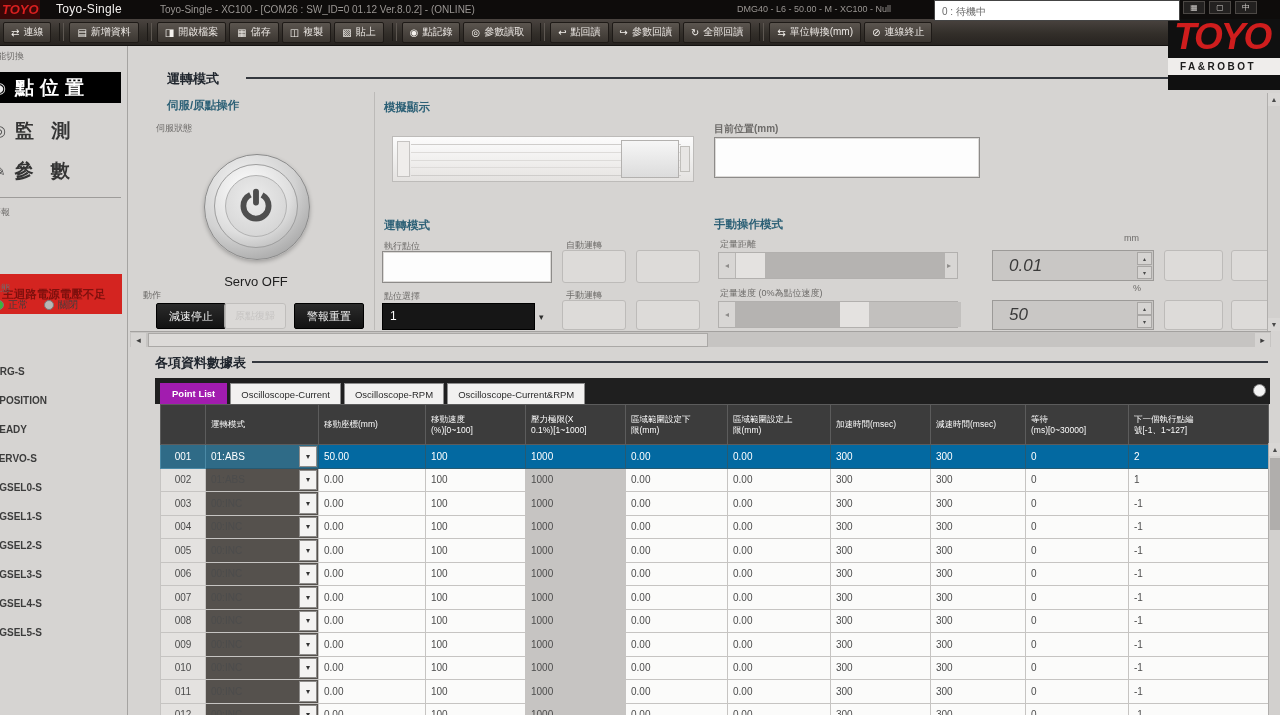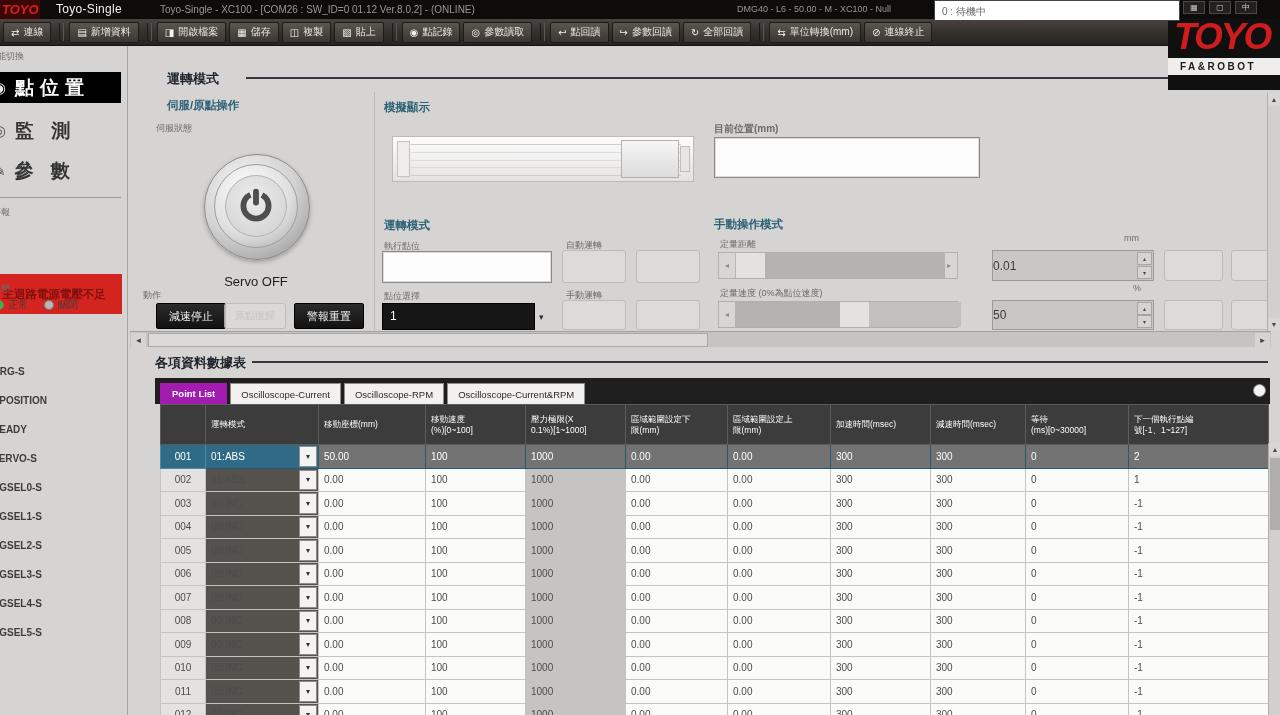--- a/index.html
+++ b/index.html
@@ -85,21 +85,21 @@
                line-height:25px;padding-left:7px;box-sizing:border-box;}
   .ddmark{position:absolute;font-size:9px;color:#2e2e2e;}
   
   .hslider{position:absolute;height:27px;background:#e4e2e0;border:1px solid #b2b0ae;box-sizing:border-box;}
   .hslider .sarr{position:absolute;top:0;width:16px;height:25px;background:#d8d6d4;color:#8e8c8a;font-size:8px;
                  display:flex;align-items:center;justify-content:center;}
   .hslider .sarr.l{left:0;border-right:1px solid #b8b6b4;}
   .hslider .sarr.r{right:0;border-left:1px solid #b8b6b4;}
   .hslider .thumb{position:absolute;top:0;height:25px;background:#b5b3b1;}
   .spin{position:absolute;background:#c9c7c5;border:1px solid #9c9a98;box-sizing:border-box;}
-  .spin .val{position:absolute;left:0;top:50%;transform:translateY(-50%);font-size:12px;color:#3a3a3a;}
+  .spin .val{position:absolute;left:16px;top:50%;transform:translateY(-50%);font-size:17px;color:#3a3a3a;font-style:italic;}
   .spin .sb{position:absolute;right:1px;width:15px;height:13px;background:#d6d4d2;border:1px solid #a8a6a4;
             box-sizing:border-box;font-size:6px;color:#4a4a4a;display:flex;align-items:center;justify-content:center;}
   
   .hscroll{position:absolute;left:130px;top:331px;width:1141px;height:16px;background:#c6c4c2;
            border-top:1px solid #a3a19f;box-sizing:border-box;z-index:6;}
   .hscroll .ar{position:absolute;top:1px;width:15px;height:14px;background:#d6d4d2;color:#3c3c3c;font-size:9px;
                display:flex;align-items:center;justify-content:center;}
   .hscroll .thumb{position:absolute;left:18px;top:1px;width:560px;height:14px;background:#dcdad8;border:1px solid #aaa8a6;box-sizing:border-box;}
   .vscroll{position:absolute;width:13px;background:#d2d0ce;border-left:1px solid #b0aeac;box-sizing:border-box;z-index:6;}
   .vscroll .ar{position:absolute;left:0;width:12px;height:13px;background:#d9d7d5;color:#4a4a4a;font-size:7px;
@@ -115,21 +115,21 @@
   table.pt{position:absolute;left:160px;top:404px;width:1108px;border-collapse:collapse;table-layout:fixed;
            background:#fbfbfa;}
   table.pt th{background:#3c3c3c;color:#fdfdfd;font-size:8.5px;font-weight:normal;text-align:left;
               padding:2px 5px;border:1px solid #5c5c5c;white-space:pre-line;height:35px;vertical-align:middle;line-height:1.25;}
   table.pt td{border:1px solid #c6c4c2;font-size:10px;color:#4c4c4c;padding:0 5px;height:22.5px;white-space:nowrap;overflow:hidden;}
   td.num{background:#e4e2e0;color:#3a3a3a;text-align:center;font-size:9.5px;border-color:#b9b7b5;}
   td.mode{background:#55514d;color:#fff;padding:0 0 0 5px;position:relative;}
   td.mode .dd{position:absolute;right:1px;top:1px;bottom:1px;width:18px;background:#f4f3f2;border:1px solid #8e8c8a;
               box-sizing:border-box;display:flex;align-items:center;justify-content:center;font-size:8px;color:#333;}
   td.dis{background:#c6c4c2;color:#b8b6b4;}
-  tr.sel td{background:#737373;color:#fff;border-color:#275a72;}
+  tr.sel td{background:#0369a1;color:#fff;border-color:#275a72;}
   tr.sel td.num{background:#2f6b87;color:#fff;border-color:#4b89a5;}
   tr.sel td.mode{background:#2f6b87;}
 </style>
 </head>
 <body>
 
 <div class="screen">
 
   <div class="titlebar">
     <div class="tb-logo">TOYO</div>

